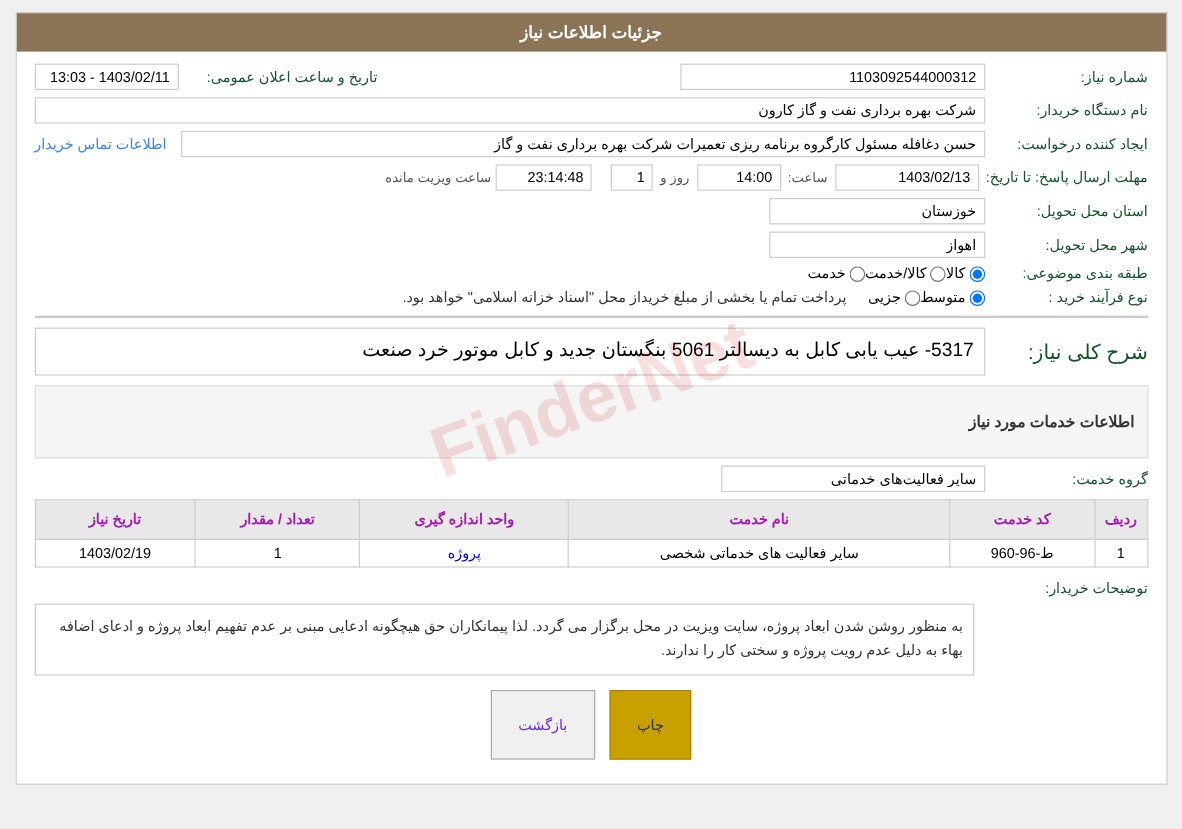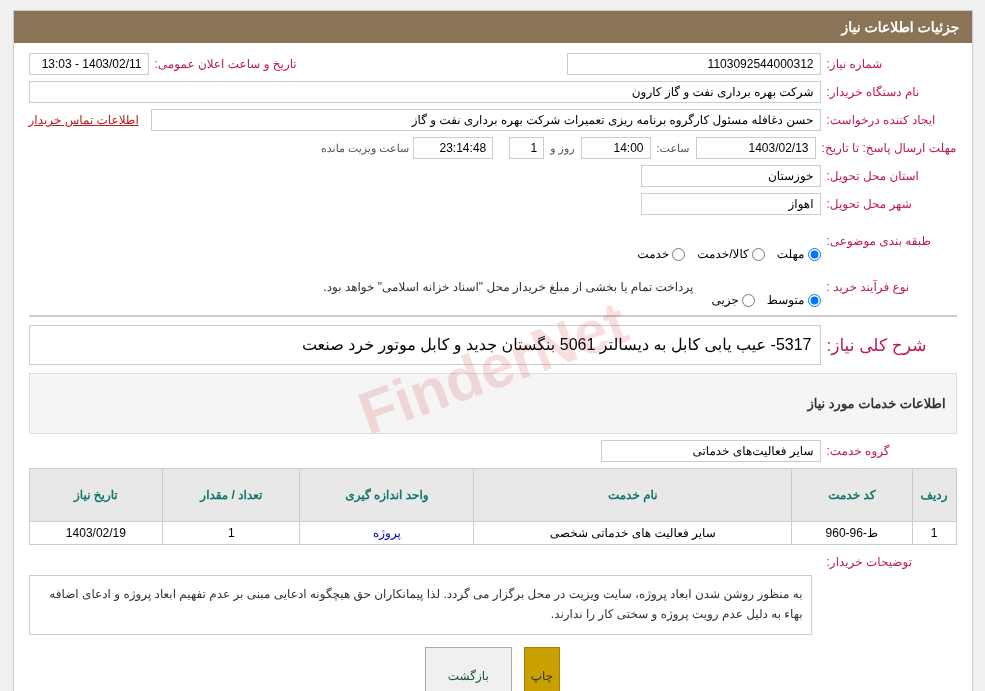--- a/index.html
+++ b/index.html
@@ -12,40 +12,40 @@
     }
     .page-container {
       background: #fff;
       border: 1px solid #ccc;
       max-width: 960px;
       margin: 0 auto;
     }
     .page-header {
       background: #8B7355;
       color: #fff;
-      text-align: right;
+      text-align: center;
       padding: 8px 12px;
       font-size: 14px;
       font-weight: bold;
     }
     .content-area {
       padding: 10px 15px;
     }
     .form-row {
       display: flex;
       align-items: center;
       margin-bottom: 6px;
       gap: 6px;
     }
     .label-col {
-      color: #be185d;
+      color: #14532d;
       font-size: 12px;
       white-space: nowrap;
       min-width: 130px;
-      text-align: left;
+      text-align: right;
       flex-shrink: 0;
     }
     .value-field {
       border: 1px solid #ccc;
       padding: 3px 6px;
       background: #fff;
       font-size: 12px;
       font-family: Tahoma, Arial, sans-serif;
       direction: rtl;
     }
@@ -53,39 +53,36 @@
       flex: 1;
       min-width: 200px;
     }
     .field-medium {
       width: 180px;
     }
     .field-date {
       width: 120px;
     }
     .blue-link {
-      color: #b91c1c;
-      text-decoration: underline;
+      color: #3b82f6;
       cursor: pointer;
     }
     .section-header {
       background: #f5f5f5;
       border: 1px solid #ddd;
       padding: 22px 10px;
       font-weight: bold;
       font-size: 13px;
       margin: 8px 0 6px 0;
       color: #333;
     }
     .radio-group {
       display: flex;
       align-items: flex-start;
-      gap: 12px;
       flex-direction: row-reverse;
-      margin-top: 26px;
     }
     .radio-item {
       display: flex;
       align-items: center;
       gap: 3px;
       flex-direction: row-reverse;
     }
     .small-label {
       font-size: 11px;
       color: #555;
@@ -99,23 +96,23 @@
     }
     .table-section {
       width: 100%;
       border-collapse: collapse;
       margin: 6px 0;
       font-size: 12px;
     }
     .table-section th {
       background: #e8e8e8;
       border: 1px solid #ccc;
-      padding: 19px 8px;
+      padding: 9px 8px;
       text-align: center;
-      color: #0f766e;
+      color: #a21caf;
     }
     .table-section td {
       border: 1px solid #ccc;
       padding: 4px 8px;
       text-align: center;
     }
     .notes-box {
       border: 1px solid #ccc;
       padding: 8px;
       background: #fff;
@@ -143,28 +140,28 @@
       display: flex;
       justify-content: center;
       gap: 12px;
       margin-top: 12px;
       padding-bottom: 10px;
     }
     .btn-primary {
       background: #c8a000;
       color: #333;
       border: 1px solid #a88000;
-      padding: 5px 6px;
+      padding: 5px 22px;
       font-size: 12px;
       font-family: Tahoma, Arial, sans-serif;
       cursor: pointer;
     }
     .btn-secondary {
       background: #f0f0f0;
-      color: #14532d;
+      color: #6d28d9;
       border: 1px solid #aaa;
       padding: 21px 22px;
       font-size: 12px;
       font-family: Tahoma, Arial, sans-serif;
       cursor: pointer;
     }
     .watermark-area {
       position: relative;
     }
     .watermark {
@@ -243,21 +240,21 @@
       <div class="radio-group">
         <div class="radio-item">
           <span>خدمت</span>
           <input type="radio" name="category" style="">
         </div>
         <div class="radio-item">
           <span>کالا/خدمت</span>
           <input type="radio" name="category" style="">
         </div>
         <div class="radio-item">
-          <span>مهلت</span>
+          <span>کالا</span>
           <input type="radio" name="category" checked="" style="">
         </div>
       </div>
     </div>
 
     <div class="form-row">
       <span class="label-col">نوع فرآیند خرید :</span>
       <div class="radio-group">
         <div class="radio-item">
           <span>جزیی</span>

